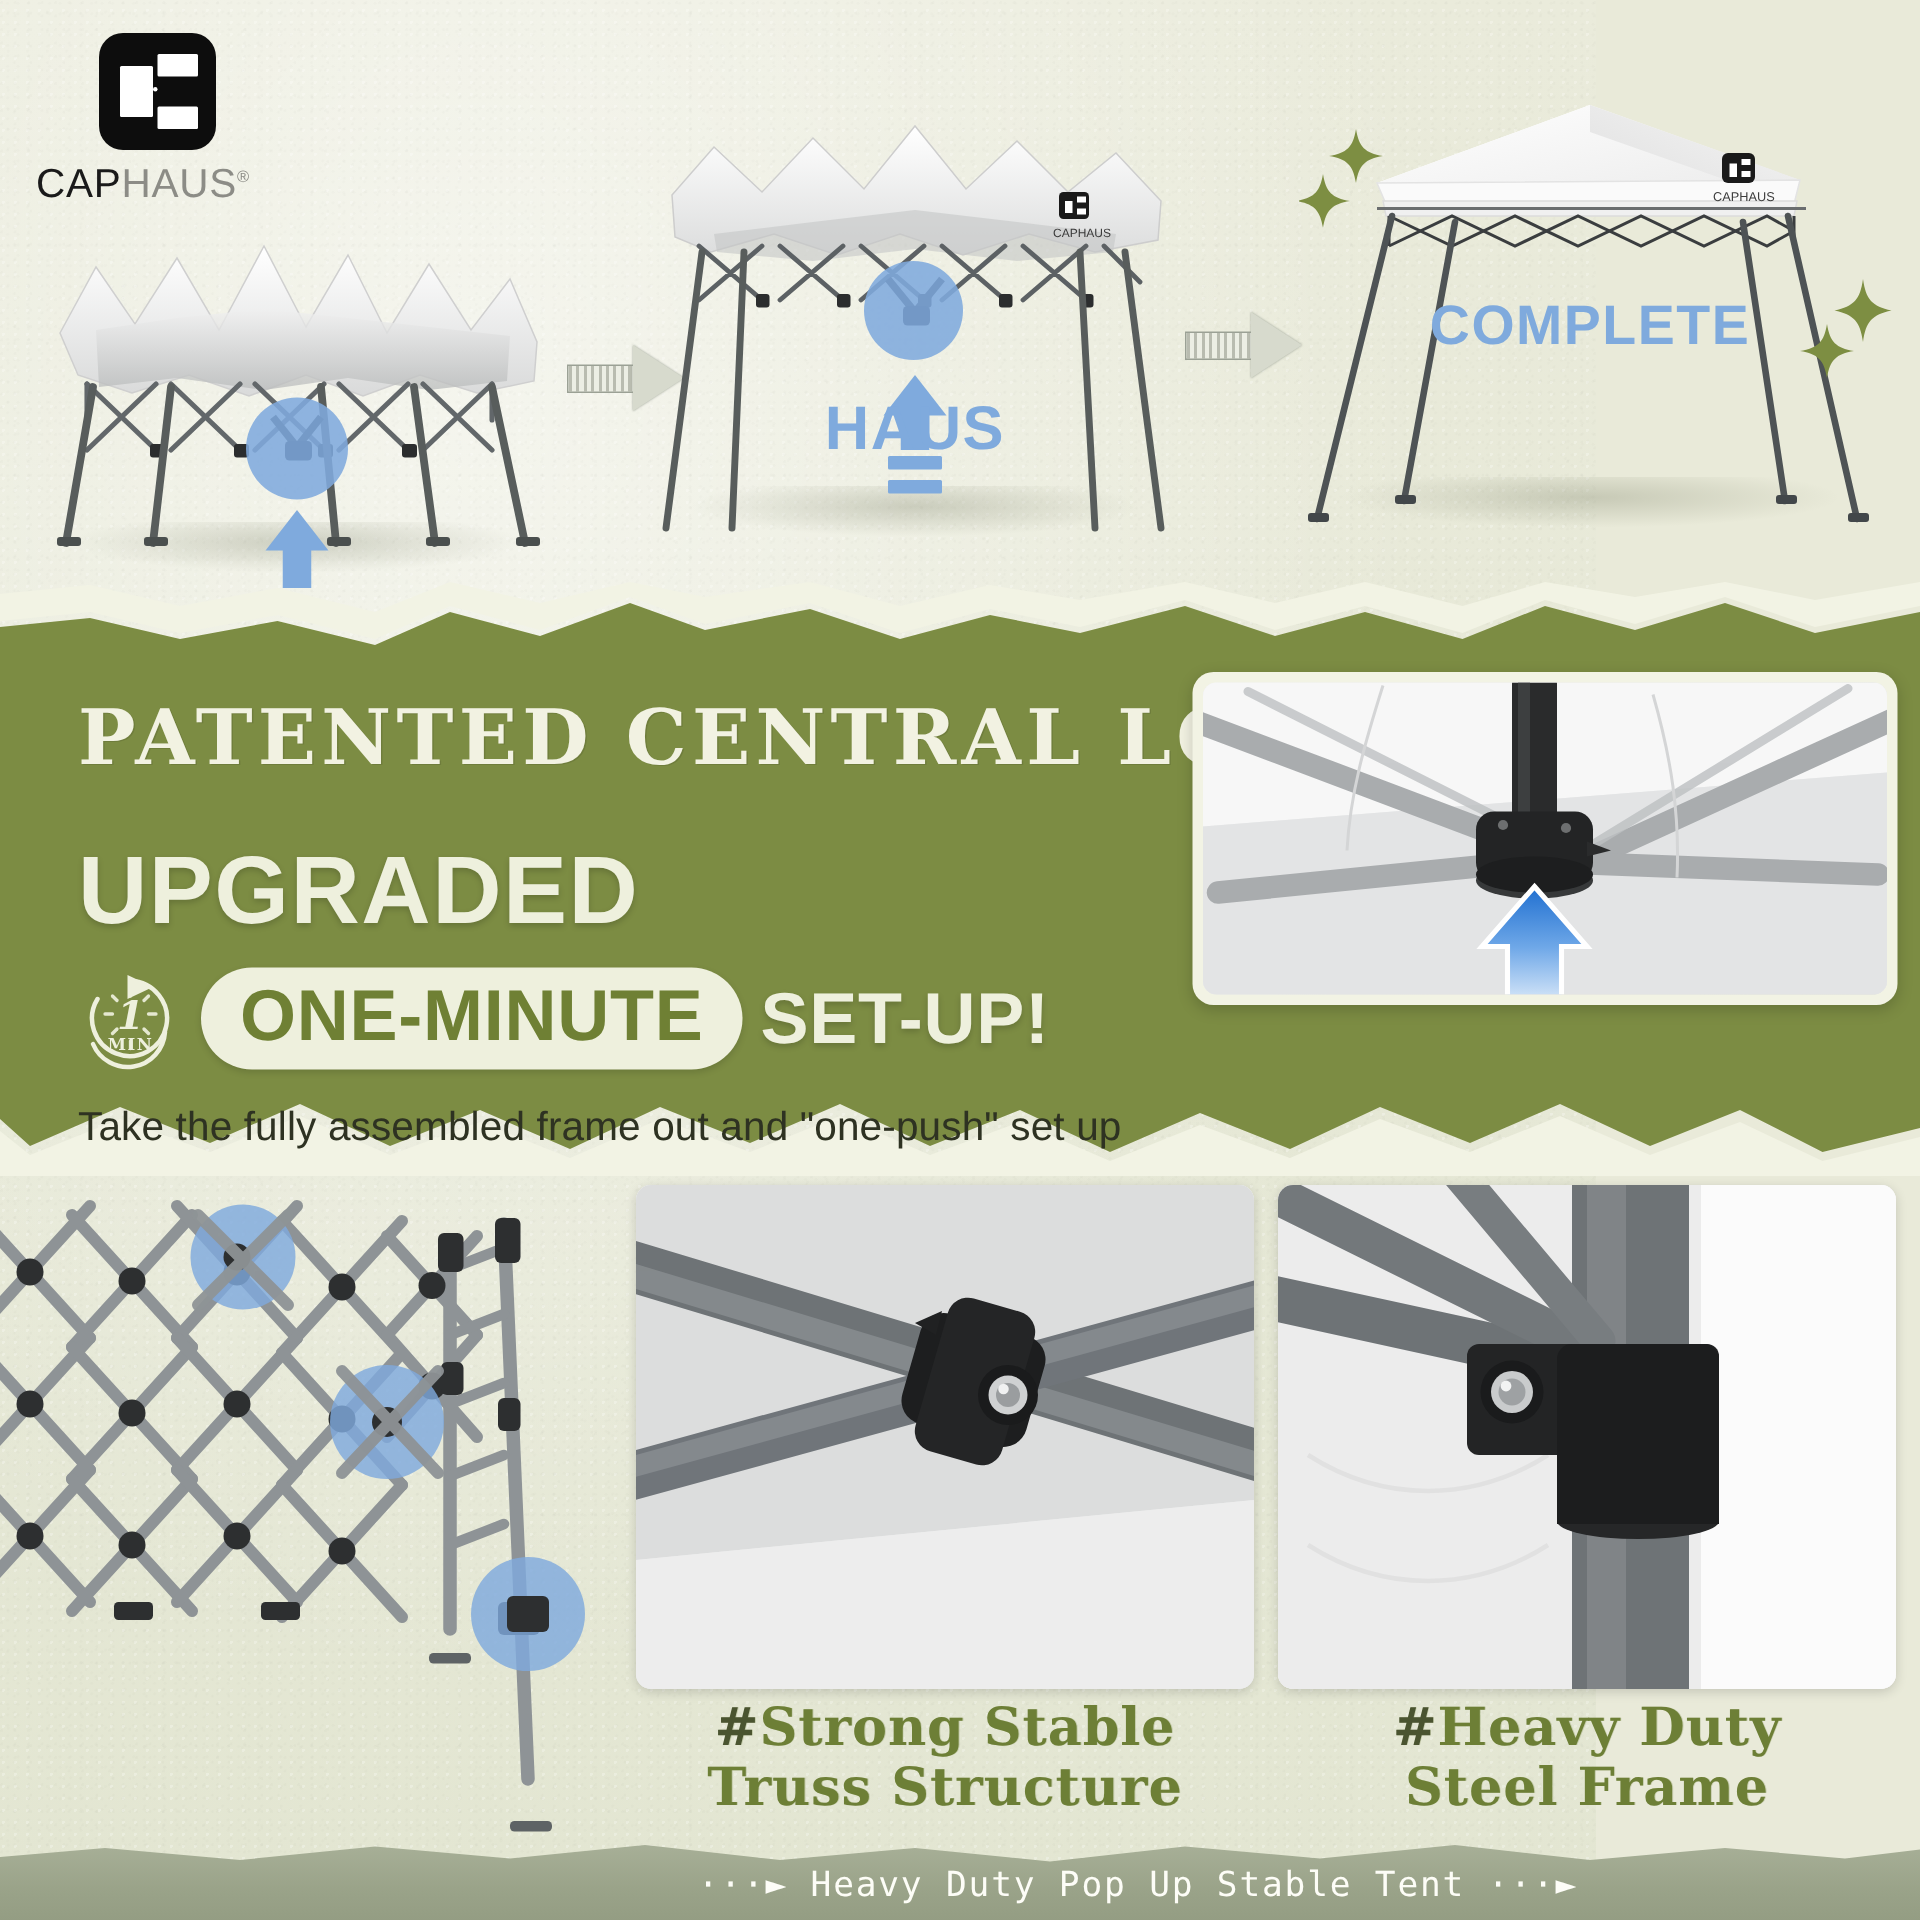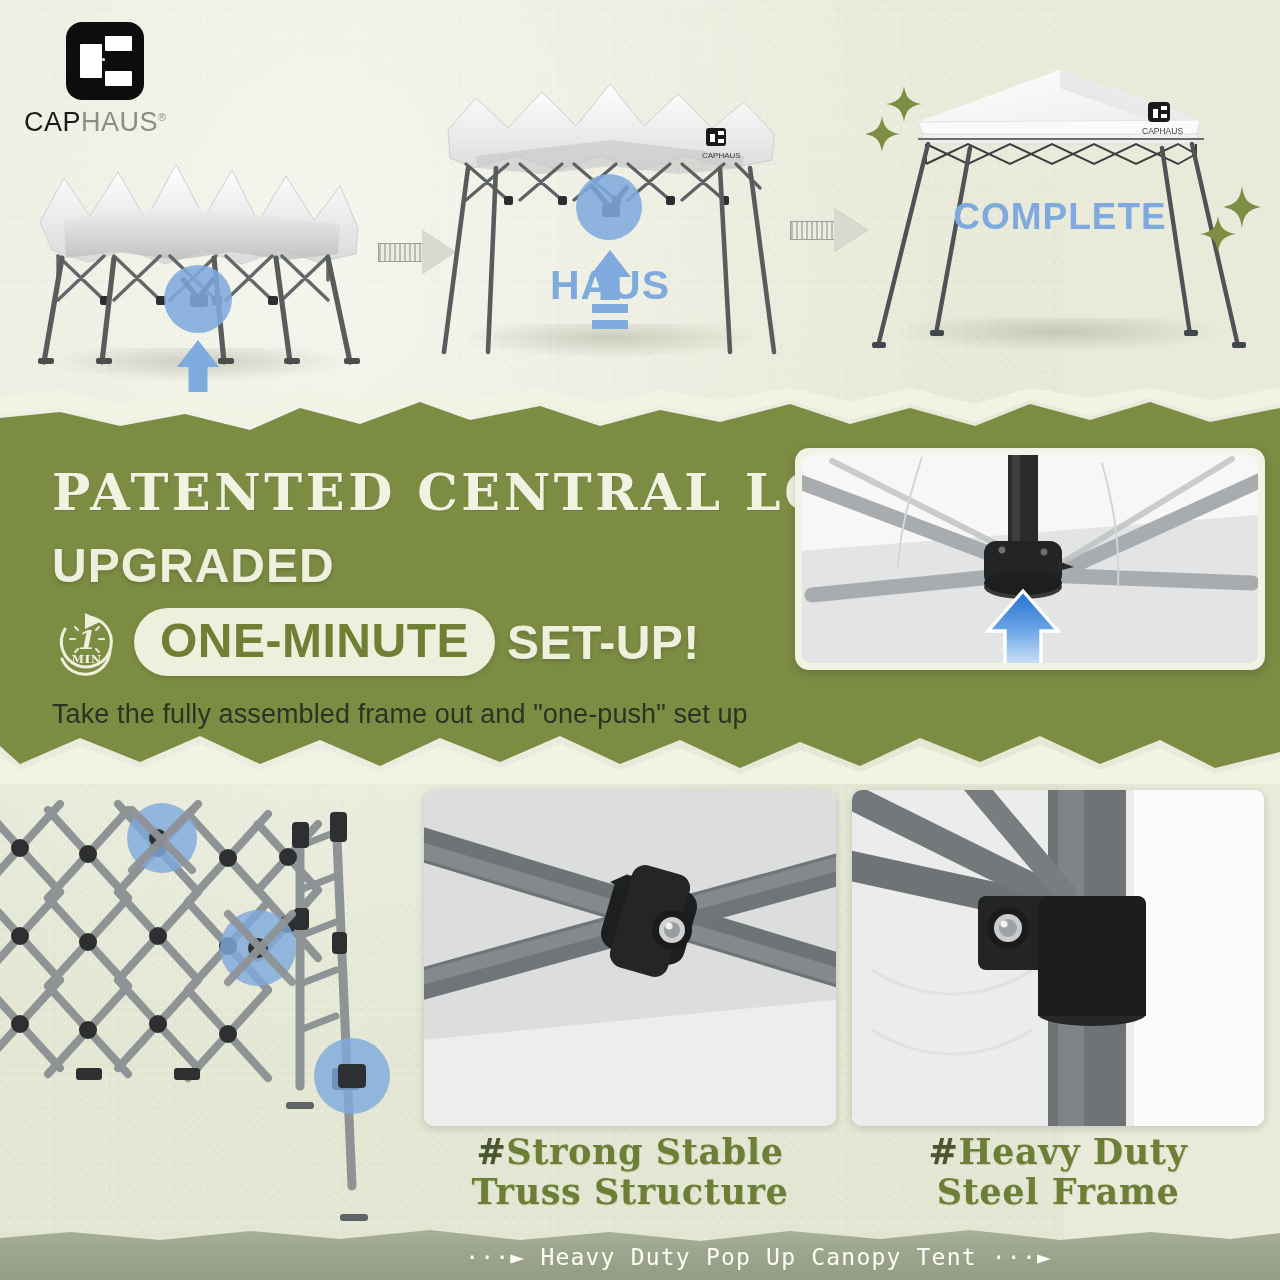--- a/index.html
+++ b/index.html
@@ -155,21 +155,21 @@
 
   
   #banner-text{ position:absolute; left:52px; top:462px; width:720px; }
   #headline{
     font-family:"DejaVu Serif", serif; font-weight:700;
     font-size:51px; letter-spacing:3.5px; color:#f2f2e2;
     text-shadow:1px 1px 0 rgba(0,0,0,.10);
     white-space:nowrap;
   }
   #upgraded{
-    margin-top:16px; font-size:48px; font-weight:700; letter-spacing:1px;
+    margin-top:34px; font-size:64px; font-weight:700; letter-spacing:1px;
     color:#eef0dd; text-shadow:0 2px 4px rgba(0,0,0,.18);
   }
   #minute-row{ display:flex; align-items:center; gap:12px; margin-top:14px; }
   .clock-icon{ width:70px; height:70px; position:relative; flex:0 0 70px; }
   .pill{
     background:#eef0dd; border-radius:34px; padding:5px 26px 8px;
     color:#6f8034; font-size:48px; font-weight:700; letter-spacing:.5px;
     box-shadow:0 2px 5px rgba(0,0,0,.14);
   }
   #setup{ font-size:48px; font-weight:700; color:#eef0dd; letter-spacing:.5px;
@@ -636,14 +636,14 @@
   <div class="caption" id="caption-leg">
     <span class="hash">#</span><span>Heavy Duty</span><br>
     <span>Steel Frame</span>
   </div>
   <div class="caption" id="caption-truss">
     <span class="hash">#</span><span>Strong Stable</span><br>
     <span>Truss Structure</span>
   </div>
 
   <div id="footer-band"></div>
-  <div id="footer-text">···►  Heavy Duty Pop Up Canopy Tent  ···►</div>
+  <div id="footer-text">···►  Heavy Duty Pop Up Stable Tent  ···►</div>
 </div>
 
 </body></html>

